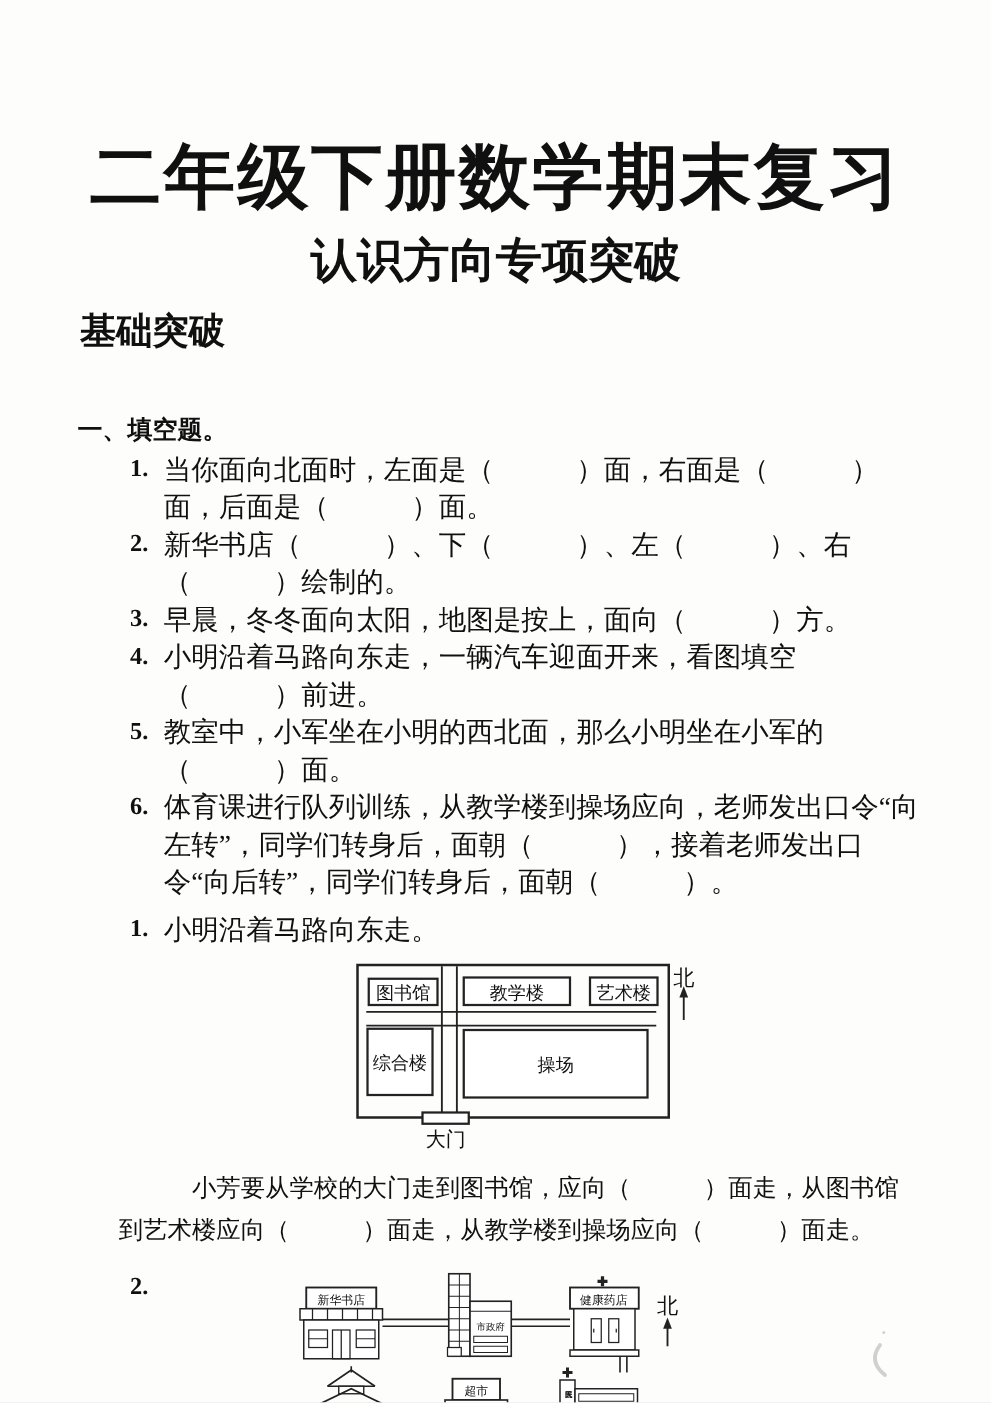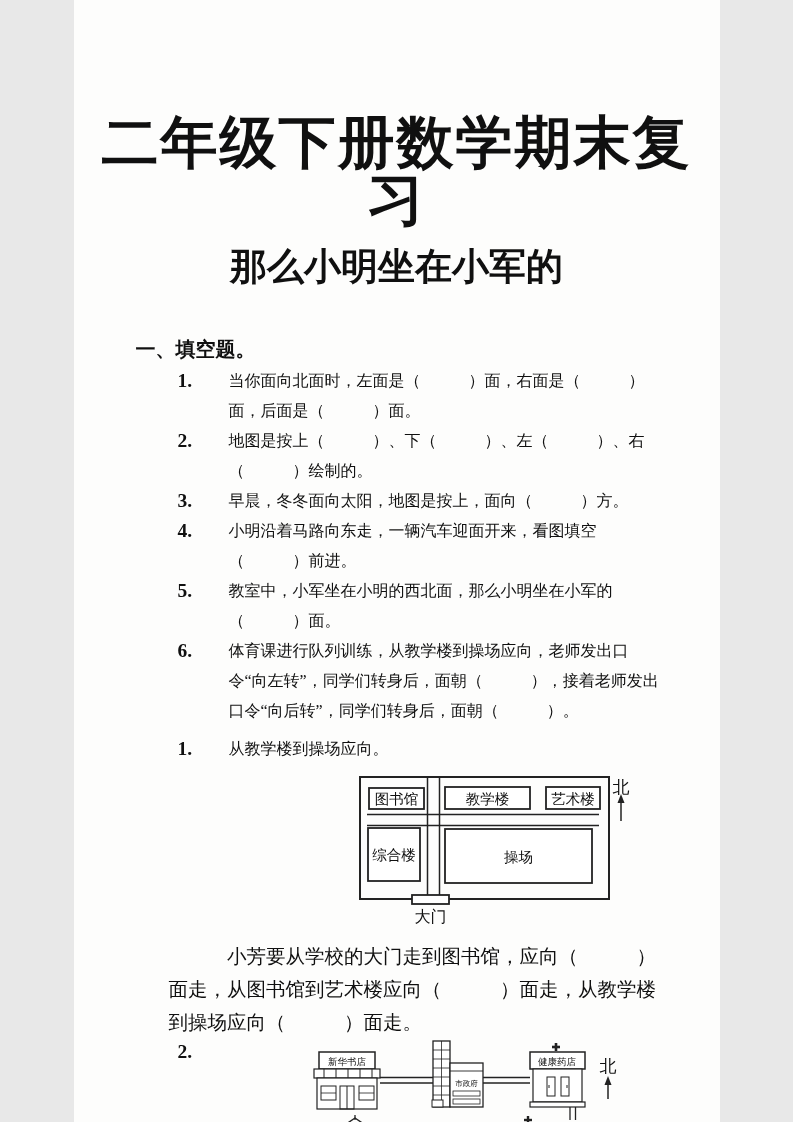--- a/index.html
+++ b/index.html
@@ -1,17 +1,17 @@
 <!DOCTYPE html>
 <html><head>
 <meta charset="utf-8">
 <style>
   html,body { margin:0; padding:0; background:#e8e8e8; }
   .page {
-    position:relative; width:646px; height:1122px; margin:0 auto;
+    position:relative; width:793px; height:1122px; margin:0 auto;
     background:#fdfdfc; color:#101010; overflow:hidden;
     font-family:"Liberation Serif","DejaVu Serif",serif;
   }
   .title {
     margin:0; padding-top:114px; text-align:center;
     font-size:57px; font-weight:700; letter-spacing:2px; line-height:1;
   }
   .subtitle {
     margin:20px 0 0; text-align:center;
     font-size:37px; font-weight:700; line-height:1;
@@ -21,25 +21,25 @@
     font-family:"Liberation Serif","DejaVu Serif",serif;
   }
   .part-head {
     margin:54px 0 0 62px; font-size:20px; font-weight:700; line-height:1;
     font-family:"Liberation Sans","DejaVu Sans",sans-serif;
   }
   .part-head.second { margin-top:4px; }
   .questions { margin:7px 58px 0 104px; }
   .q { display:flex; align-items:flex-start; }
   .q .qnum { flex:none; width:27px; font-weight:700; font-size:19.5px; line-height:30px; }
-  .q .qtext { flex:1; font-size:16px; line-height:30px;margin-left:24px; }
+  .q .qtext { flex:1; font-size:22px; line-height:30px; }
   .map-q { margin:8px 58px 0 104px; }
   .map1-wrap { margin:5px 0 0 284px; }
   .para {
-    margin:9px 58px 0 95px; font-size:19.5px; line-height:33px;
+    margin:9px 58px 16px 95px; font-size:19.5px; line-height:33px;
     text-indent:3em;
   }
   .q2row { display:flex; align-items:flex-start; margin:0 0 0 104px; }
   .q2row .qnum { flex:none; width:27px; font-weight:700; font-size:19.5px; line-height:26px; }
   .map2-wrap { margin-left:104px; }
   svg { display:block; }
   svg text {
     font-family:"Liberation Serif","DejaVu Serif",serif;
     fill:#111; stroke:none;
   }
@@ -47,32 +47,33 @@
   .shape-w { stroke:#222; fill:#fff; }
   .v-text { writing-mode:vertical-rl; text-orientation:upright; }
   .artifact { position:absolute; left:690px; top:1058px; }
 </style>
 </head>
 <body>
 
 <div class="page">
 
   <h1 class="title">二年级下册数学期末复习</h1>
-  <h2 class="subtitle">那么小明坐在小军的</h2>
+  <h2 class="subtitle">认识方向专项突破</h2>
+  <h3 class="section-head">基础突破</h3>
 
   <div class="part-head">一、填空题。</div>
 
   <div class="questions">
     <div class="q">
       <span class="qnum">1.</span>
       <span class="qtext">当你面向北面时，左面是（　　　）面，右面是（　　　）面，后面是（　　　）面。</span>
     </div>
     <div class="q">
       <span class="qnum">2.</span>
-      <span class="qtext">地图是按上（　　　）、下（　　　）、左（　　　）、右（　　　）绘制的。</span>
+      <span class="qtext">新华书店（　　　）、下（　　　）、左（　　　）、右（　　　）绘制的。</span>
     </div>
     <div class="q">
       <span class="qnum">3.</span>
       <span class="qtext">早晨，冬冬面向太阳，地图是按上，面向（　　　）方。</span>
     </div>
     <div class="q">
       <span class="qnum">4.</span>
       <span class="qtext">小明沿着马路向东走，一辆汽车迎面开来，看图填空（　　　）前进。</span>
     </div>
     <div class="q">
@@ -81,21 +82,21 @@
     </div>
     <div class="q">
       <span class="qnum">6.</span>
       <span class="qtext">体育课进行队列训练，从教学楼到操场应向，老师发出口令“向左转”，同学们转身后，面朝（　　　），接着老师发出口令“向后转”，同学们转身后，面朝（　　　）。</span>
     </div>
   </div>
 
 
   <div class="q map-q">
     <span class="qnum">1.</span>
-    <span class="qtext">从教学楼到操场应向。</span>
+    <span class="qtext">小明沿着马路向东走。</span>
   </div>
 
   <div class="map1-wrap">
     <svg width="290" height="162" viewBox="0 0 290 162">
 
       <rect class="shape" x="2" y="8" width="249" height="122" stroke-width="2"></rect>
 
       <g>
         <line class="shape" x1="69.5" y1="9" x2="69.5" y2="126" stroke-width="1.5"></line>
         <line class="shape" x1="81.5" y1="9" x2="81.5" y2="126" stroke-width="1.5"></line>

